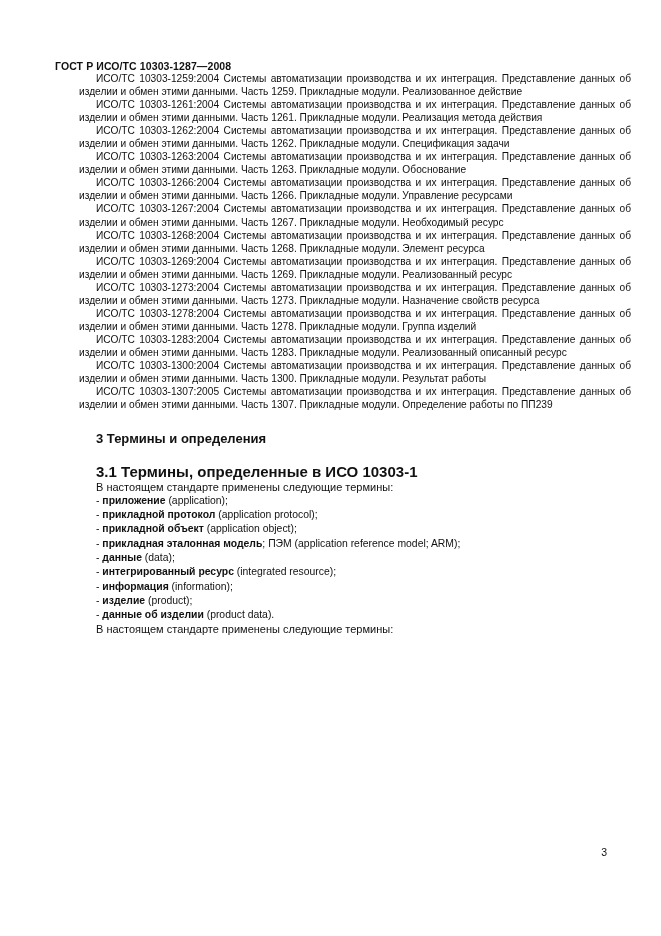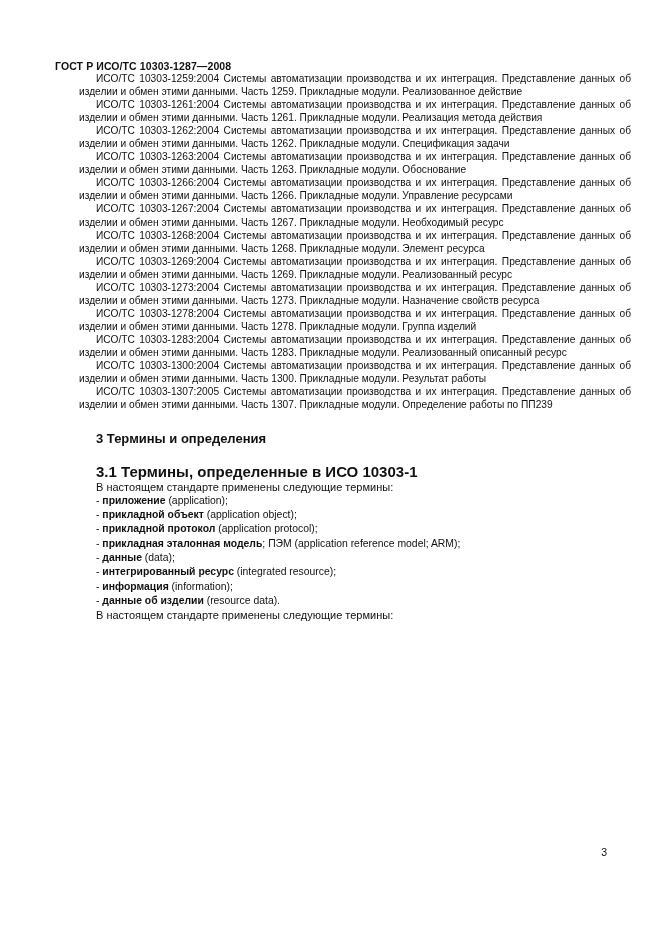--- a/index.html
+++ b/index.html
@@ -132,27 +132,28 @@
       </div>
 
     <div class="sec3-wrap">
       <div class="sec-heading">3  Термины и определения</div>
 
       <div class="subsec-block">
         <div class="subsec-heading">3.1  Термины, определенные в ИСО 10303-1</div>
         <div class="lead-line">В настоящем стандарте применены следующие термины:</div>
         <div id="terms-3-1">
             <div class="term-line"><span>- </span><b>приложение</b><span> (application);</span></div>
+            <div class="term-line"><span>- </span><b>прикладной протокол</b><span> (application protocol);</span></div>
             <div class="term-line"><span>- </span><b>прикладной объект</b><span> (application object);</span></div>
-            <div class="term-line"><span>- </span><b>прикладной протокол</b><span> (application protocol);</span></div>
             <div class="term-line"><span>- </span><b>прикладная эталонная модель</b><span>; ПЭМ (application reference model; ARM);</span></div>
             <div class="term-line"><span>- </span><b>данные</b><span> (data);</span></div>
             <div class="term-line"><span>- </span><b>интегрированный ресурс</b><span> (integrated resource);</span></div>
             <div class="term-line"><span>- </span><b>информация</b><span> (information);</span></div>
-            <div class="term-line"><span>- </span><b>данные об изделии</b><span> (resource data).</span></div>
+            <div class="term-line"><span>- </span><b>изделие</b><span> (product);</span></div>
+            <div class="term-line"><span>- </span><b>данные об изделии</b><span> (product data).</span></div>
           </div>
       </div>
 
 
       <div>
         <div class="lead-line">В настоящем стандарте применены следующие термины:</div>
       </div>
 
     </div>
   </div>

